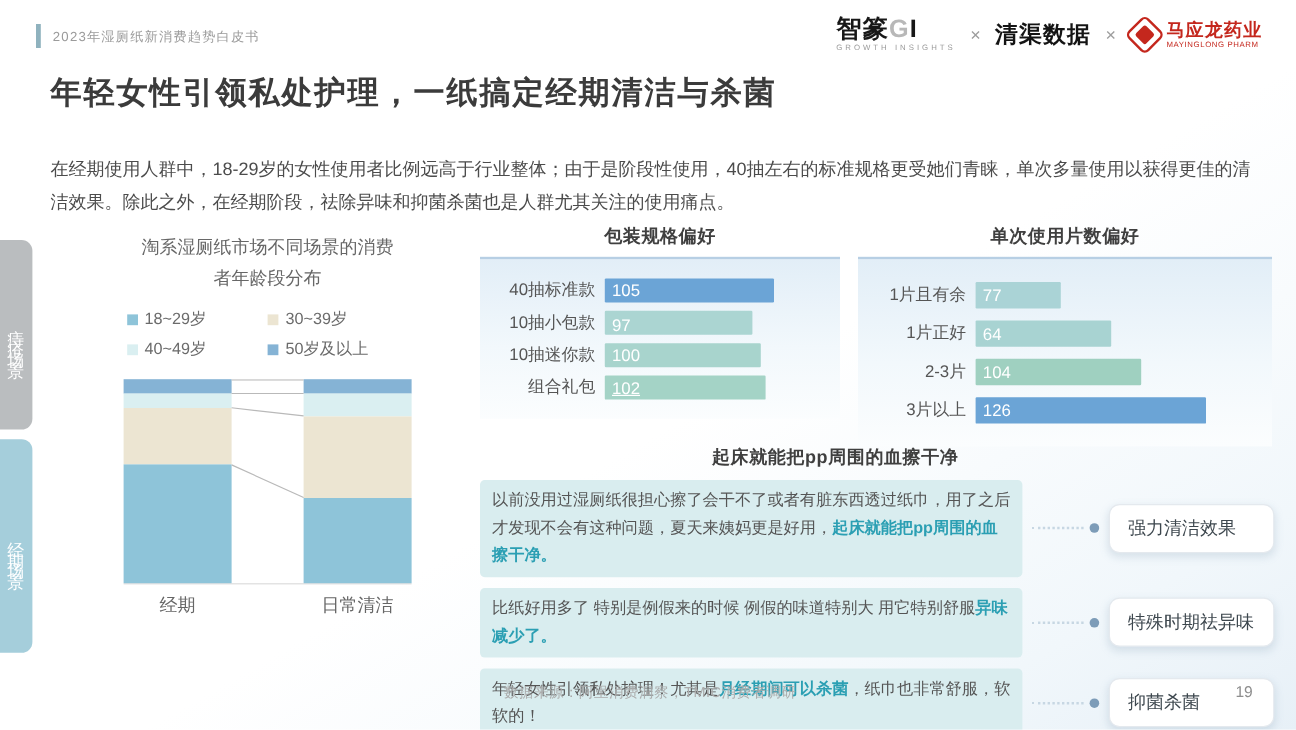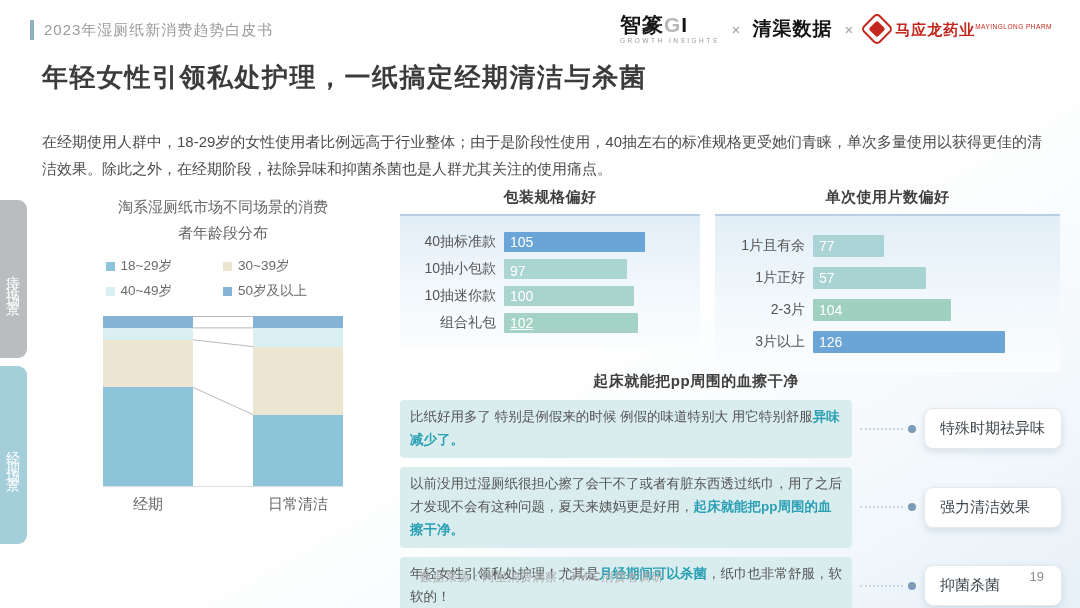--- a/index.html
+++ b/index.html
@@ -5,33 +5,33 @@
   html,body{margin:0;padding:0;}
   body{
     width:1080px;height:608px;position:relative;overflow:hidden;
     font-family:"Liberation Sans","DejaVu Sans",sans-serif;
     background:linear-gradient(150deg,#ffffff 55%,#f1f7fb 85%,#e7f0f7 100%);
     color:#444;
   }
   
   .hdr{position:absolute;top:20px;left:30px;display:flex;align-items:center;}
   .hdr-bar{width:4px;height:20px;background:#8fb2be;margin-right:10px;}
-  .hdr-title{font-size:15px;color:#9b9b9b;letter-spacing:1px;}
+  .hdr-title{font-size:11px;color:#9b9b9b;letter-spacing:1px;}
   .logos{position:absolute;top:14px;right:28px;display:flex;align-items:center;gap:12px;}
   .lg-zz{display:flex;flex-direction:column;align-items:flex-start;line-height:1;}
   .lg-zz-main{font-size:21px;font-weight:900;color:#171717;letter-spacing:1px;}
   .lg-zz-main .g{color:#b8b8b8;}
   .lg-zz-main .i{color:#171717;}
   .lg-zz-sub{font-size:6.5px;letter-spacing:2.5px;color:#9a9a9a;margin-top:3px;}
   .lg-x{font-size:15px;color:#9e9e9e;}
   .lg-qq{font-size:19px;font-weight:800;color:#141414;letter-spacing:1px;}
   .lg-myl{display:flex;align-items:center;gap:6px;}
   .myl-ico{width:20px;height:20px;border:2.5px solid #c4271d;border-radius:5px;transform:rotate(45deg);position:relative;background:#fff;}
   .myl-ico::after{content:"";position:absolute;inset:4px;background:#c4271d;border-radius:2px;}
-  .lg-myl-txt{display:flex;line-height:1;}
+  .lg-myl-txt{display:flex;flex-direction:column;line-height:1;}
   .lg-myl-main{font-size:15px;font-weight:900;color:#c4271d;letter-spacing:1px;}
   .lg-myl-sub{font-size:6.5px;color:#c4271d;letter-spacing:.5px;margin-top:2px;}
   
   .page-title{position:absolute;top:60px;left:42px;font-size:26px;font-weight:800;color:#3b3b3b;letter-spacing:1.5px;}
   .intro{position:absolute;top:128px;left:42px;width:1004px;font-size:15px;line-height:1.8;color:#4c4c4c;}
   
   .side-tab{position:absolute;left:0;width:27px;border-radius:0 9px 9px 0;color:#fff;
     display:flex;align-items:center;justify-content:center;
     writing-mode:vertical-rl;font-size:14px;letter-spacing:9px;padding-top:6px;box-sizing:border-box;}
   .tab-grey{top:200px;height:158px;background:#babdbf;}
@@ -203,21 +203,21 @@
         <div class="htrack">
           <div class="hbar" style="width: 30.1154%; background: rgb(170, 211, 214);">
             <span>77</span>
           </div>
         </div>
       </div>
       <div class="hrow">
         <div class="hlabel">1片正好</div>
         <div class="htrack">
           <div class="hbar" style="width: 47.7692%; background: rgb(168, 211, 210);">
-            <span>57</span>
+            <span>64</span>
           </div>
         </div>
       </div>
       <div class="hrow">
         <div class="hlabel">2-3片</div>
         <div class="htrack">
           <div class="hbar" style="width: 58.1538%; background: rgb(159, 208, 192);">
             <span>104</span>
           </div>
         </div>
@@ -229,37 +229,37 @@
             <span>126</span>
           </div>
         </div>
       </div>
     </div>
 </div>
 
 <div class="pain">
   <div class="pain-title">起床就能把pp周围的血擦干净</div>
   <div id="pain-rows">
+      <div class="pain-row">
+        <div class="quote"><span>以前没用过湿厕纸很担心擦了会干不了或者有脏东西透过纸巾，用了之后才发现不会有这种问题，夏天来姨妈更是好用，</span><span class="hl">起床就能把pp周围的血擦干净。</span></div>
+        <div class="conn">
+          <div class="conn-line"></div>
+          <div class="conn-dot"></div>
+        </div>
+        <div class="pain-label">强力清洁效果</div>
+      </div>
       <div class="pain-row">
         <div class="quote"><span>比纸好用多了 特别是例假来的时候 例假的味道特别大 用它特别舒服</span><span class="hl">异味减少了。</span></div>
         <div class="conn">
           <div class="conn-line"></div>
           <div class="conn-dot"></div>
         </div>
         <div class="pain-label">特殊时期祛异味</div>
       </div>
       <div class="pain-row">
-        <div class="quote"><span>以前没用过湿厕纸很担心擦了会干不了或者有脏东西透过纸巾，用了之后才发现不会有这种问题，夏天来姨妈更是好用，</span><span class="hl">起床就能把pp周围的血擦干净。</span></div>
-        <div class="conn">
-          <div class="conn-line"></div>
-          <div class="conn-dot"></div>
-        </div>
-        <div class="pain-label">强力清洁效果</div>
-      </div>
-      <div class="pain-row">
         <div class="quote"><span>年轻女性引领私处护理！尤其是</span><span class="hl">月经期间可以杀菌</span><span>，纸巾也非常舒服，软软的！</span></div>
         <div class="conn">
           <div class="conn-line"></div>
           <div class="conn-dot"></div>
         </div>
         <div class="pain-label">抑菌杀菌</div>
       </div>
     </div>
 </div>
 

